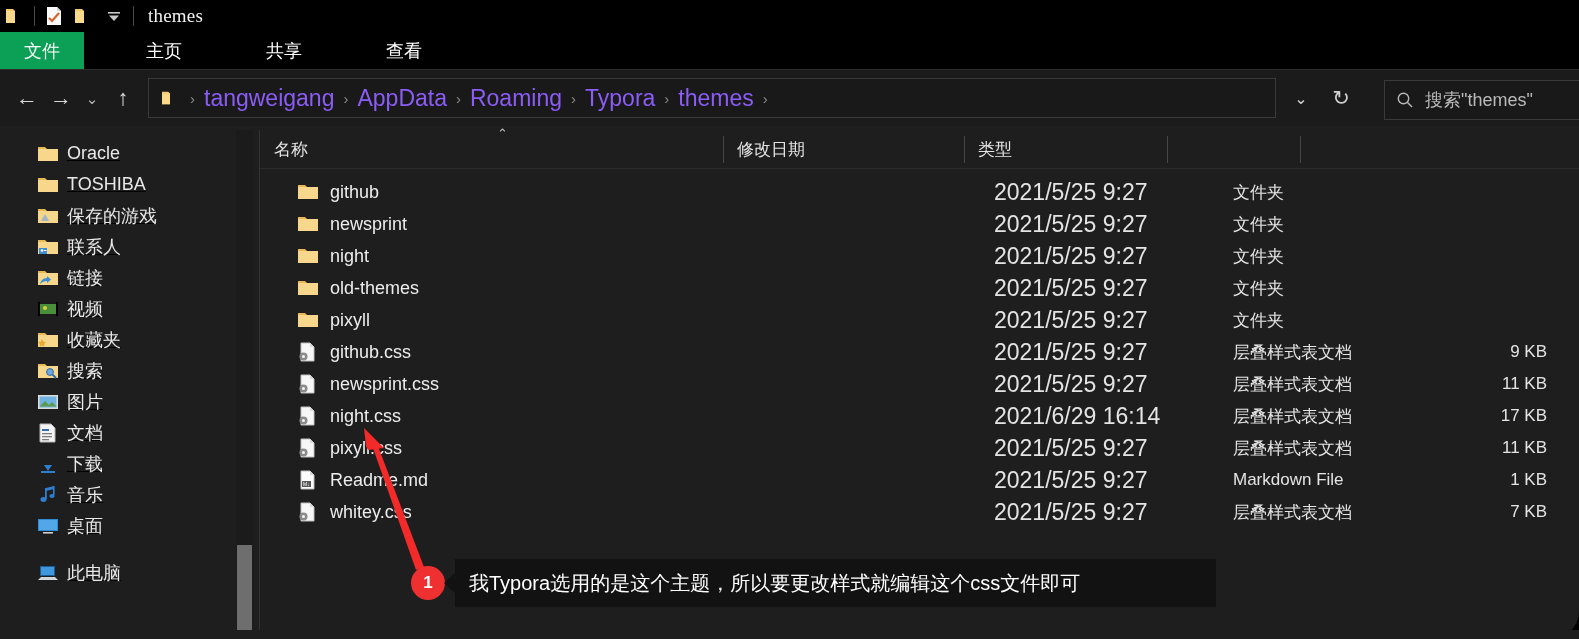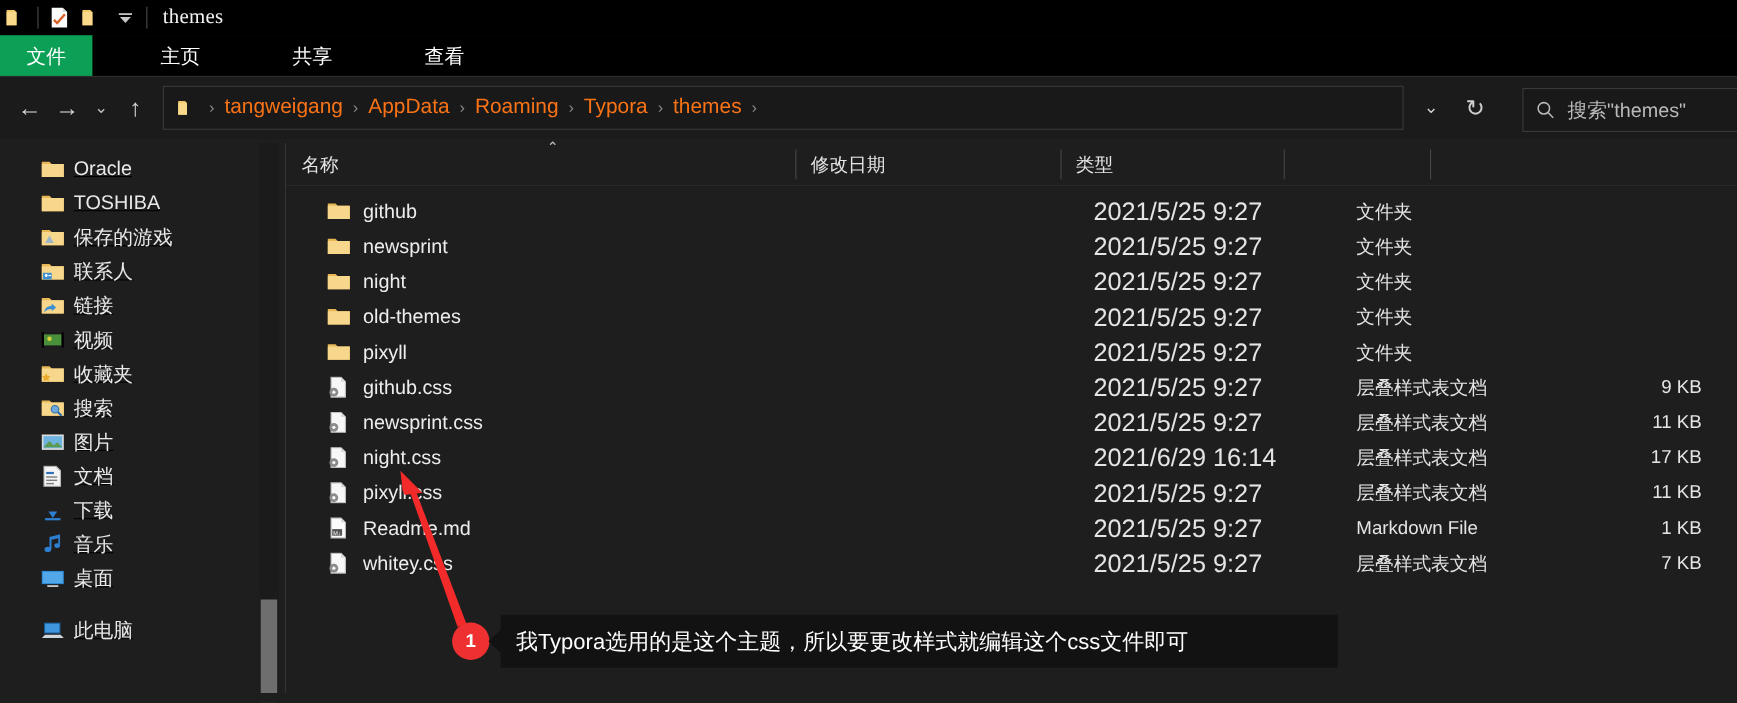--- a/index.html
+++ b/index.html
@@ -2,21 +2,21 @@
 <html><head>
 <meta charset="utf-8">
 <style>
   * { box-sizing: border-box; margin: 0; padding: 0; }
   html, body {
     width: 1579px; height: 639px;
     background: #000000;
     font-family: "Liberation Sans", "DejaVu Sans", sans-serif;
     overflow: hidden;
   }
-  #app { position: relative; width: 1579px; height: 639px; background: #1e1e1e; }
+  #app { position: relative; width: 1579px; height: 639px; background: #1e1e1e; border-radius: 28px; }
 
   
   .titlebar {
     position: absolute; left: 0; top: 0; width: 1579px; height: 32px;
     background: #000000;
     display: flex; align-items: center;
   }
   .qa-icon { width: 30px; height: 30px; display: flex; align-items: center; justify-content: center; }
   .vsep { width: 1px; height: 20px; background: #4a4a4a; margin: 0 4px; }
   .title-text {
@@ -45,21 +45,21 @@
     width: 34px; height: 34px; display: flex; align-items: center; justify-content: center;
     color: #d8d8d8; font-size: 22px; line-height: 1;
   }
   .navbtn.small { font-size: 15px; width: 28px; color: #bdbdbd; }
   .addrbar {
     flex: 0 0 auto; width: 1128px; height: 40px; margin-left: 8px;
     border: 1px solid #3a3a3a; background: #191919;
     display: flex; align-items: center; padding: 0 6px;
   }
   .crumbs { display: flex; align-items: center; flex: 1; overflow: hidden; }
-  .crumb { color: #f97316; font-size: 19px; padding: 0 4px; white-space: nowrap; }
+  .crumb { color: #8b5cf6; font-size: 23px; padding: 0 4px; white-space: nowrap; }
   .crumb-sep { color: #8a8a8a; font-size: 15px; padding: 0 5px; }
   .addr-btn { width: 34px; height: 34px; display:flex; align-items:center; justify-content:center; color:#cfcfcf; font-size: 16px;}
   .refresh-btn { width: 46px; font-size: 21px; }
   .searchbox {
     position: absolute; left: 1384px; top: 80px; width: 210px; height: 40px;
     border: 1px solid #3a3a3a; background: #191919; display: flex; align-items: center;
   }
   .search-ph { color: #b9b9b9; font-size: 18px; white-space: nowrap; }
 
   

